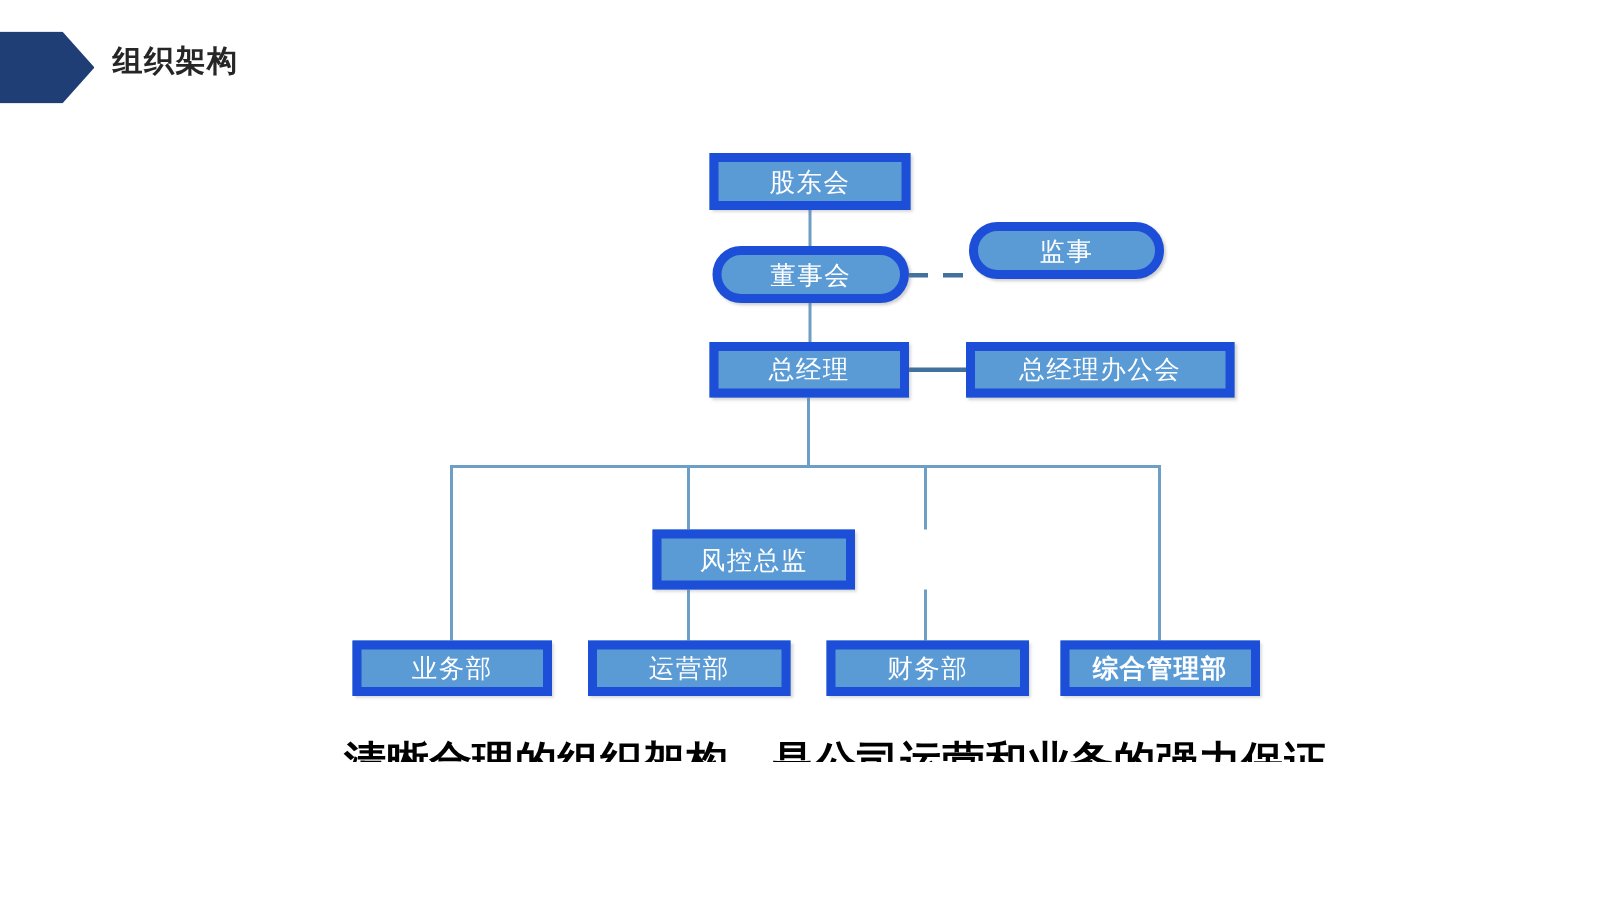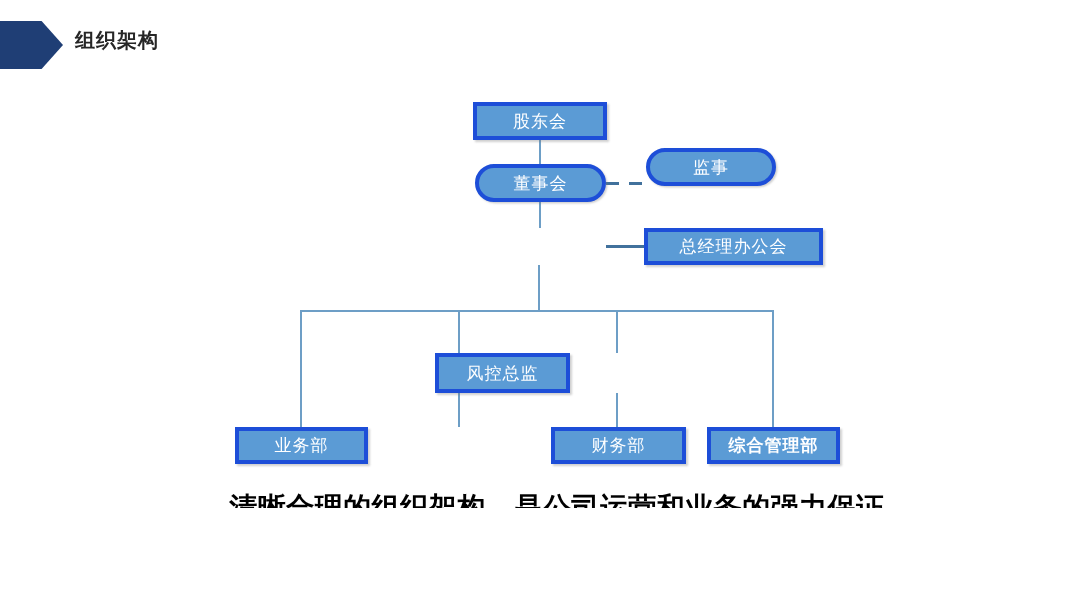--- a/index.html
+++ b/index.html
@@ -31,21 +31,21 @@
     font-size: 20px;
     font-weight: 700;
     color: #262626;
     letter-spacing: 1px;
   }
 
   
   .node {
     position: absolute;
     background: #5b9bd5;
-    border: 4px solid #1d4ed8;
+    border: 6px solid #1d4ed8;
     box-sizing: border-box;
     display: flex;
     align-items: center;
     justify-content: center;
     color: #ffffff;
     font-size: 17px;
     letter-spacing: 1px;
     box-shadow: 1.5px 1.5px 2px rgba(120,120,120,0.35);
   }
   .node.round { border-radius: 19px; }
@@ -126,28 +126,34 @@
 
   <div class="node n-shareholders">
     <span>股东会</span>
   </div>
   <div class="node round n-board">
     <span>董事会</span>
   </div>
   <div class="node round n-supervisor">
     <span>监事</span>
   </div>
+  <div class="node n-gm">
+    <span>总经理</span>
+  </div>
   <div class="node n-gm-office">
     <span>总经理办公会</span>
   </div>
   <div class="node n-risk-director">
     <span>风控总监</span>
   </div>
   <div class="node n-business">
     <span>业务部</span>
+  </div>
+  <div class="node n-operations">
+    <span>运营部</span>
   </div>
   <div class="node n-finance">
     <span>财务部</span>
   </div>
   <div class="node n-general-admin">
     <span>综合管理部</span>
   </div>
 
   <div class="caption">清晰合理的组织架构，是公司运营和业务的强力保证</div>
 

